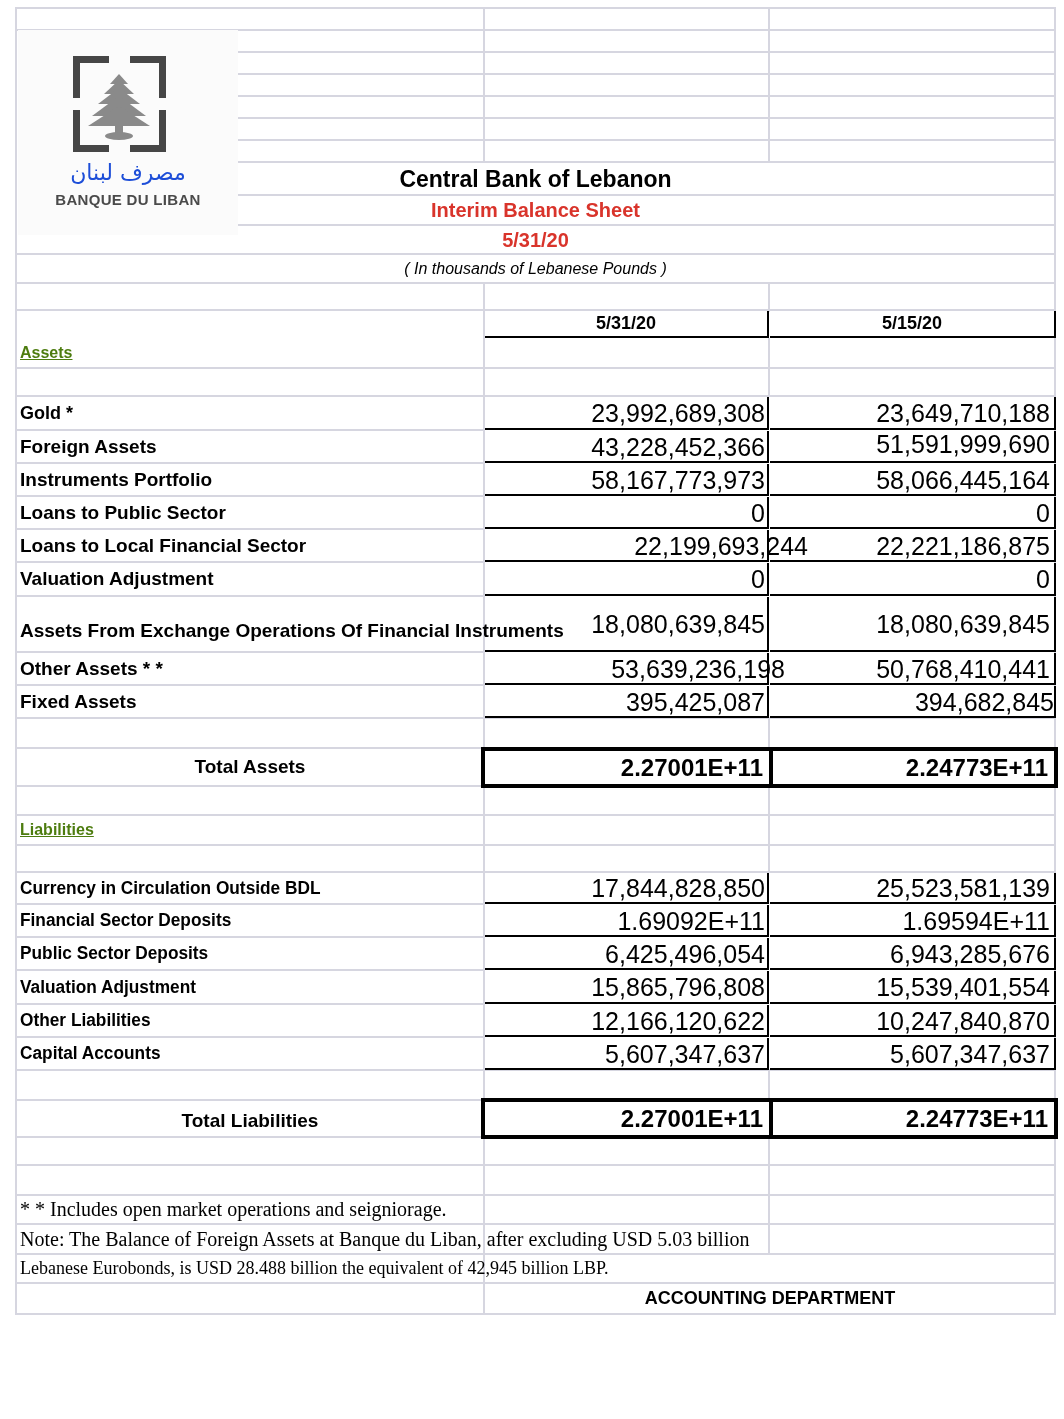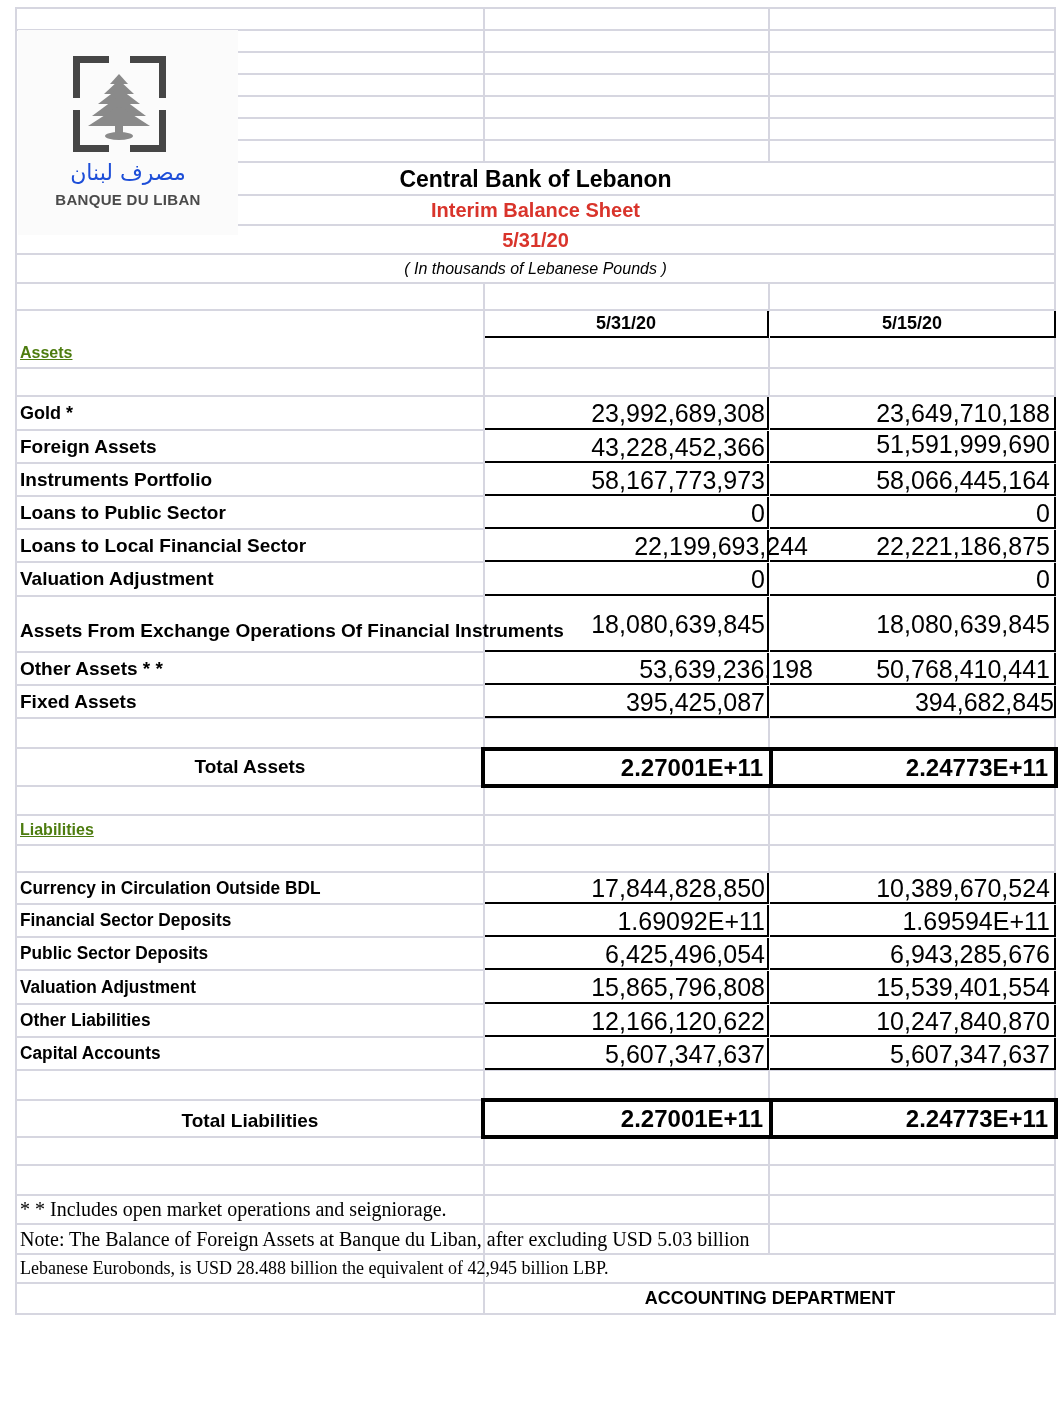--- a/index.html
+++ b/index.html
@@ -152,40 +152,40 @@
 
   <div class="numbox" style="left:485px;top:597px;width:284px;height:55px;"></div>
   <div class="numbox" style="left:770px;top:597px;width:286px;height:55px;"></div>
   <div class="cell num" style="left:485px;top:597px;width:284px;height:55px;">18,080,639,845</div>
   <div class="cell num" style="left:770px;top:597px;width:284px;height:55px;">18,080,639,845</div>
   <div class="cell label" style="top:597px;height:68px;">Assets From Exchange Operations Of Financial Instruments</div>
 
   <div class="cell label" style="top:653px;height:31px;">Other Assets  * *</div>
   <div class="numbox" style="left:485px;top:653px;width:284px;height:32px;"></div>
   <div class="numbox" style="left:770px;top:653px;width:286px;height:32px;"></div>
-  <div class="cell num" style="left:485px;top:653px;width:304px;height:32px;margin-left:28px;">53,639,236,198</div>
+  <div class="cell num" style="left:485px;top:653px;width:304px;height:32px;">53,639,236,198</div>
   <div class="cell num" style="left:770px;top:653px;width:284px;height:32px;">50,768,410,441</div>
 
   <div class="cell label" style="top:686px;height:31px;">Fixed Assets</div>
   <div class="numbox" style="left:485px;top:686px;width:284px;height:32px;"></div>
   <div class="numbox" style="left:770px;top:686px;width:286px;height:32px;"></div>
   <div class="cell num" style="left:485px;top:686px;width:284px;height:32px;">395,425,087</div>
   <div class="cell num" style="left:770px;top:686px;width:288px;height:32px;">394,682,845</div>
 
   <div class="cell" style="left:17px;top:749px;width:466px;height:36px;justify-content:center;font-weight:bold;font-size:19px;">Total Assets</div>
   <div class="tot" style="left:481px;top:747px;width:292px;height:41px;">2.27001E+11</div>
   <div class="tot" style="left:769px;top:747px;width:289px;height:41px;">2.24773E+11</div>
 
   <div class="cell sec" style="top:816px;height:28px;">Liabilities </div>
 
   <div class="cell label lab-l" style="top:873px;height:30px;">Currency in Circulation Outside BDL</div>
   <div class="numbox" style="left:485px;top:873px;width:284px;height:31px;"></div>
   <div class="numbox" style="left:770px;top:873px;width:286px;height:31px;"></div>
   <div class="cell num" style="left:485px;top:873px;width:284px;height:31px;">17,844,828,850</div>
-  <div class="cell num" style="left:770px;top:873px;width:284px;height:31px;">10,389,670,524</div>
+  <div class="cell num" style="left:770px;top:873px;width:284px;height:31px;">25,523,581,139</div>
 
   <div class="cell label lab-l" style="top:905px;height:31px;">Financial Sector Deposits</div>
   <div class="numbox" style="left:485px;top:905px;width:284px;height:32px;"></div>
   <div class="numbox" style="left:770px;top:905px;width:286px;height:32px;"></div>
   <div class="cell num" style="left:485px;top:905px;width:284px;height:32px;">1.69092E+11</div>
   <div class="cell num" style="left:770px;top:905px;width:284px;height:32px;">1.69594E+11</div>
 
   <div class="cell label lab-l" style="top:938px;height:31px;">Public Sector Deposits</div>
   <div class="numbox" style="left:485px;top:938px;width:284px;height:32px;"></div>
   <div class="numbox" style="left:770px;top:938px;width:286px;height:32px;"></div>

